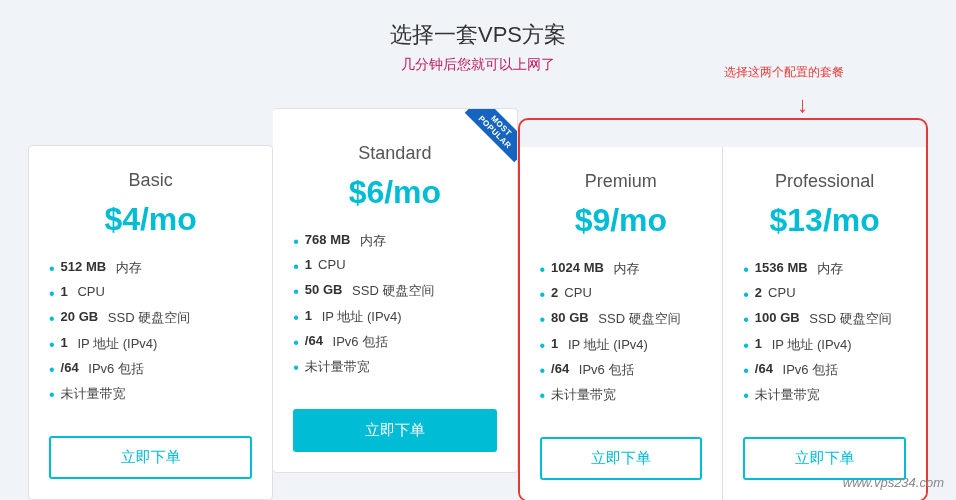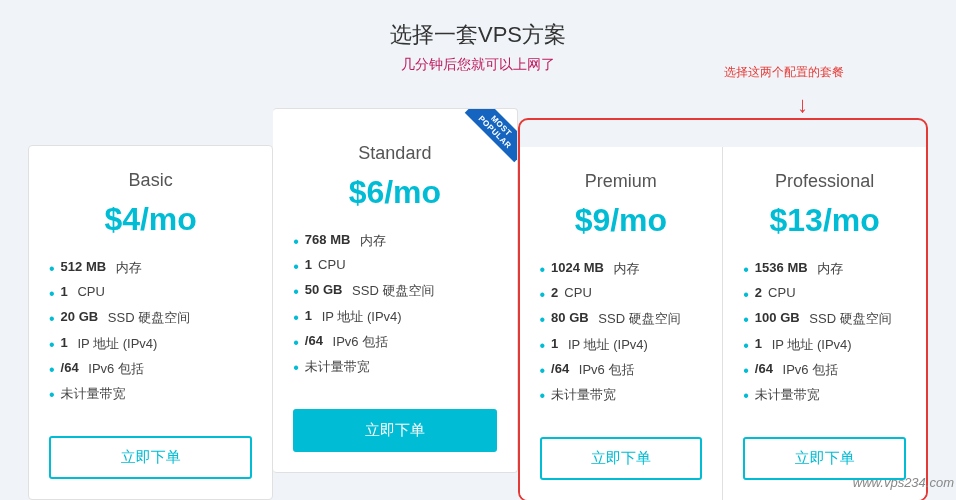--- a/index.html
+++ b/index.html
@@ -148,21 +148,21 @@
       border: none;
       border-radius: 0;
       flex: 1;
     }
     .highlighted-wrapper .plan-card:first-child {
       border-right: 1px solid #e0e0e0;
     }
     .watermark {
       position: fixed;
       bottom: 10px;
-      right: 2px;
+      right: 12px;
       font-size: 13px;
       color: #888;
       font-style: italic;
     }
   </style>
 </head>
 <body>
 
 <div class="page-header">
   <div class="page-title">选择一套VPS方案</div>

